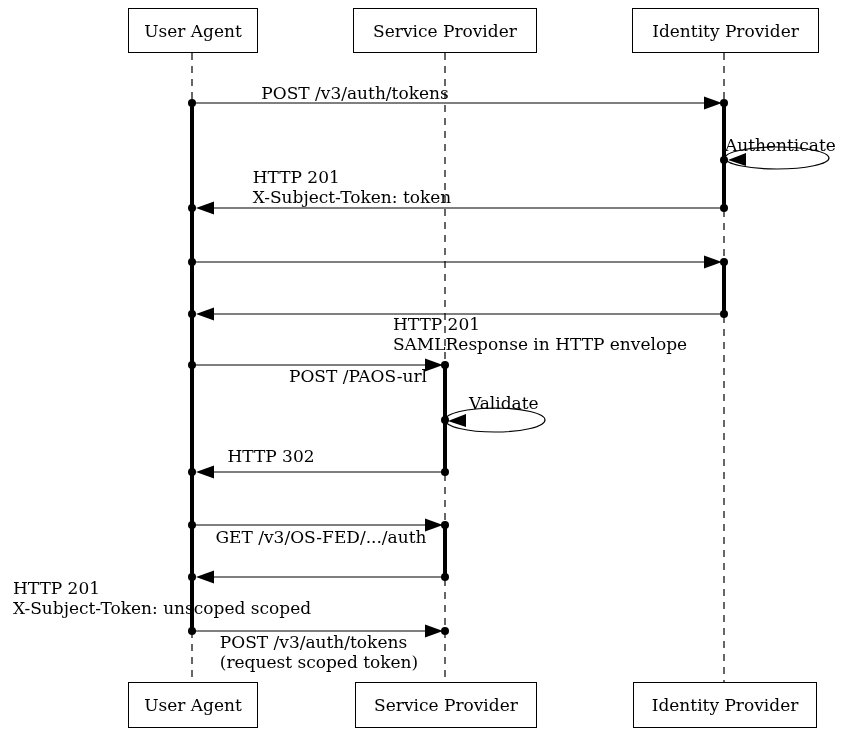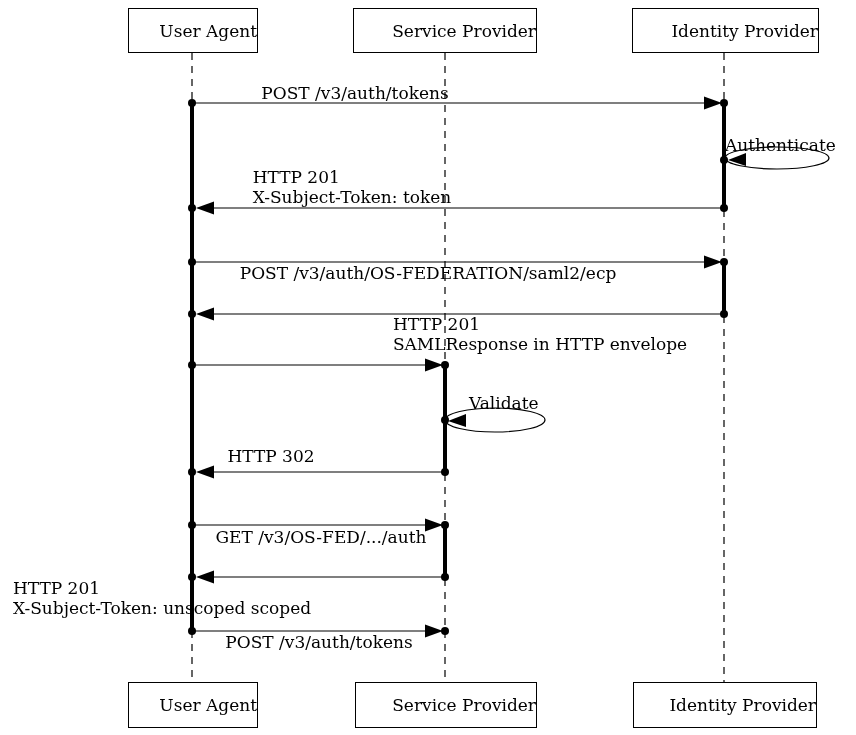--- a/index.html
+++ b/index.html
@@ -4,21 +4,21 @@
 <style>
   html,body { margin:0; padding:0; background:#ffffff; }
   .canvas {
     position:relative; width:856px; height:735px; background:#ffffff;
     color:#000; font-family:"DejaVu Serif", "Liberation Serif", serif;
     overflow:hidden;
   }
   .diagram-svg { position:absolute; left:0; top:0; }
   .actor-box {
     position:absolute; box-sizing:border-box; border:1px solid #000;
-    background:#fff; display:flex; align-items:center; justify-content:flex-end;
+    background:#fff; display:flex; align-items:center; justify-content:center;
     font-size:17px; white-space:nowrap;
   }
   .label {
     position:absolute; font-size:17px; line-height:20px; white-space:nowrap;
   }
   .center { transform:translateX(-50%); text-align:left; }
 </style>
 </head>
 <body>
 
@@ -126,44 +126,45 @@
 
   <div class="label" style="left:725px;top:135px">
     <div>Authenticate</div>
   </div>
 
   <div class="label center" style="left:352px;top:167px">
     <div>HTTP 201</div>
     <div>X-Subject-Token: token</div>
   </div>
 
-  <div class="label center" style="left:428px;top:263px">
-    <div>POST /v3/auth/OS-FEDERATION/saml2/ecp</div>
-  </div>
 
   <div class="label center" style="left:540px;top:314px">
     <div>HTTP 201</div>
     <div>SAMLResponse in HTTP envelope</div>
   </div>
 
+  <div class="label center" style="left:358px;top:366px">
+    <div>POST /PAOS-url</div>
+  </div>
 
   <div class="label" style="left:469px;top:393px">
     <div>Validate</div>
   </div>
 
   <div class="label center" style="left:271px;top:446px">
     <div>HTTP 302</div>
   </div>
 
   <div class="label center" style="left:321px;top:527px">
     <div>GET /v3/OS-FED/.../auth</div>
   </div>
 
   <div class="label center" style="left:162px;top:578px">
     <div>HTTP 201</div>
     <div>X-Subject-Token: unscoped scoped</div>
   </div>
 
   <div class="label center" style="left:319px;top:632px">
     <div>POST /v3/auth/tokens</div>
+    <div>(request scoped token)</div>
   </div>
 
 </div>
 
 </body></html>

